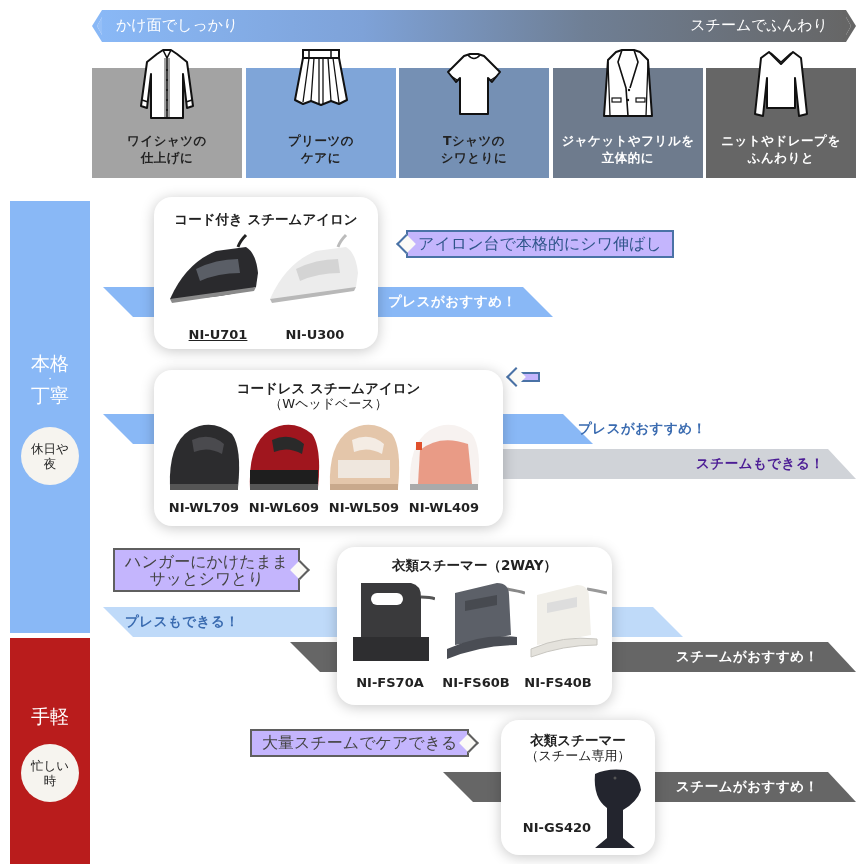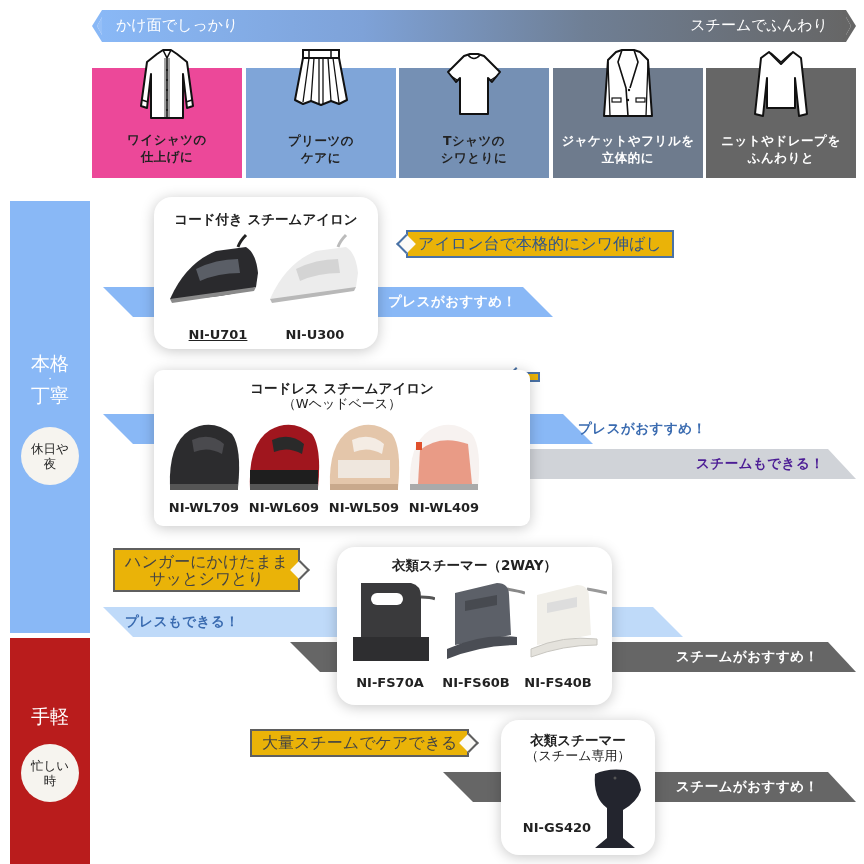--- a/index.html
+++ b/index.html
@@ -35,21 +35,21 @@
     background: #f6f4ef; text-align: center; font-size: 12.5px; line-height: 15px;
     display: flex; align-items: center; justify-content: center; flex-direction: column;
   }
 
   
   .stripe { position: absolute; height: 30px; }
   .stripe .lbl { position: absolute; top: 6px; font-size: 13.5px; font-weight: bold; letter-spacing: 0.5px; white-space: nowrap; }
 
   
   .callout {
-    position: absolute; background: #eab308; border: 2px solid; font-size: 16px; line-height: 18px; padding: 3px 10px;
+    position: absolute; background: #c4b5fd; border: 2px solid; font-size: 16px; line-height: 18px; padding: 3px 10px;
     white-space: nowrap; text-align: center;
   }
   .callout .tip { position: absolute; width: 14px; height: 14px; background: #fbfaf6; top: 50%; margin-top: -7px; }
   .callout.blue { border-color: #4a72a6; color: #2f558a; }
   .callout.gray { border-color: #5f5f5f; color: #444; }
   .callout.blue .tip-left { left: -9px; border-left: 2px solid #4a72a6; border-bottom: 2px solid #4a72a6; transform: rotate(45deg); }
   .callout.gray .tip-right { right: -9px; border-right: 2px solid #5f5f5f; border-top: 2px solid #5f5f5f; transform: rotate(45deg); }
 
   
   .card {
@@ -71,21 +71,21 @@
   </svg>
   <div class="body"></div>
   <svg class="arrow-right" viewBox="0 0 14 32">
     <polygon points="0,0 0,32 9,16" fill="#666"></polygon>
     <polygon points="0,0 4,0 14,16 4,32 0,32 9,16" fill="#666"></polygon>
   </svg>
   <span class="lbl left">かけ面でしっかり</span>
   <span class="lbl right">スチームでふんわり</span>
 </div>
 
-<div class="cat" style="left:92px;background:#ec4899;font-family:Liberation Serif, serif;">
+<div class="cat" style="left:92px;background:#a3a3a3;">
   <svg class="icon" viewBox="0 0 56 72">
     <path d="M18 6 L24 2 L32 2 L38 6 L48 14 L54 58 L48 60 L44 26 L44 70 L12 70 L12 26 L8 60 L2 58 L8 14 Z" fill="#fff" stroke="#111" stroke-width="2" stroke-linejoin="round"></path>
     <path d="M24 2 L28 10 L32 2 M28 10 L28 70" stroke="#111" stroke-width="1.6" fill="none"></path>
     <path d="M26 10 L26 70 M30 10 L30 70" stroke="#111" stroke-width="0.8" fill="none"></path>
     <circle cx="28" cy="22" r="1" fill="#111"></circle>
       <circle cx="28" cy="32" r="1" fill="#111"></circle>
       <circle cx="28" cy="42" r="1" fill="#111"></circle>
       <circle cx="28" cy="52" r="1" fill="#111"></circle>
       <circle cx="28" cy="62" r="1" fill="#111"></circle>
     <path d="M3 52 L9 54 M47 54 L53 52" stroke="#111" stroke-width="1.5"></path>
@@ -243,21 +243,21 @@
   <svg class="prod" style="left:110px;top:36px;width:100px;height:76px;" viewBox="0 0 100 76">
     <path d="M82 2 Q76 8 74 14" stroke="#bbb" stroke-width="3" fill="none"></path>
     <path d="M6 66 Q22 30 52 18 L82 14 Q92 20 94 40 L92 54 Q62 66 6 66 Z" fill="#ececec"></path>
     <path d="M32 36 Q52 26 74 26 L76 40 Q54 40 36 48 Z" fill="#d4d4d4"></path>
     <path d="M6 66 L92 54 L90 58 L8 70 Z" fill="#b8b8b8"></path>
   </svg>
   <div class="model" style="left:21px;width:86px;top:130px;text-decoration:underline;">NI-U701</div>
   <div class="model" style="left:118px;width:86px;top:130px;">NI-U300</div>
 </div>
 
-<div class="card" style="left:154px;top:370px;width:376px;height:156px;border-radius:9px;">
+<div class="card" style="left:154px;top:370px;width:349px;height:156px;">
   <div class="title" style="top:10px;">コードレス スチームアイロン</div>
   <div class="title sub" style="top:26px;font-size:13px;">（Wヘッドベース）</div>
   <svg class="prod" style="left:12px;top:44px;width:76px;height:80px;" viewBox="0 0 76 80">
     <path d="M4 74 Q2 30 24 16 Q46 4 66 20 Q76 34 72 74 Z" fill="#2c2c2e"></path>
     <path d="M26 26 Q44 18 58 30 L56 40 Q42 32 28 38 Z" fill="#4a4a4e"></path>
     <rect x="4" y="70" width="68" height="6" fill="#555"></rect>
   </svg>
   <svg class="prod" style="left:92px;top:44px;width:76px;height:80px;" viewBox="0 0 76 80">
     <path d="M4 74 Q2 30 24 16 Q46 4 66 20 Q76 34 72 74 Z" fill="#a0161e"></path>
     <path d="M26 26 Q44 18 58 30 L56 40 Q42 32 28 38 Z" fill="#2a2a2a"></path>

